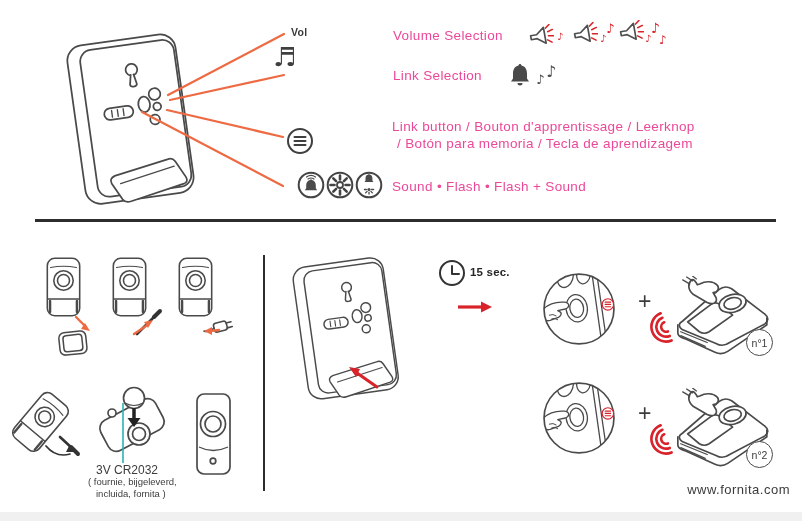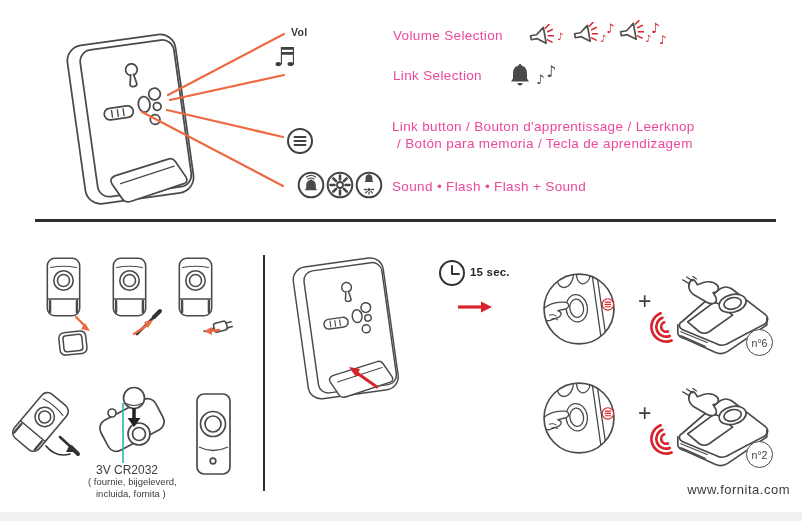--- a/index.html
+++ b/index.html
@@ -303,19 +303,19 @@
   <svg class="abs" style="left:530px;top:240px" width="272" height="281" viewBox="530 240 272 281">
     <use href="#lz" x="541" y="271" width="76" height="76"></use>
     <use href="#tx3d" x="650" y="276" width="130" height="90"></use>
     <use href="#lz" x="541" y="380" width="76" height="76"></use>
     <use href="#tx3d" x="650" y="388" width="130" height="90"></use>
   </svg>
 
   <div class="abs plus" style="left:638px;top:290px">+</div>
   <div class="abs plus" style="left:638px;top:402px">+</div>
 
-  <div class="abs badge" style="left:746px;top:329px">n°6</div>
+  <div class="abs badge" style="left:746px;top:329px">n°1</div>
   <div class="abs badge" style="left:746px;top:441px">n°2</div>
 
   <div class="abs site" style="left:640px;top:482px">www.fornita.com</div>
 
   <div class="abs footstrip" style="left:0;top:512px;width:802px;height:9px"></div>
 </div>
 
 </body></html>

